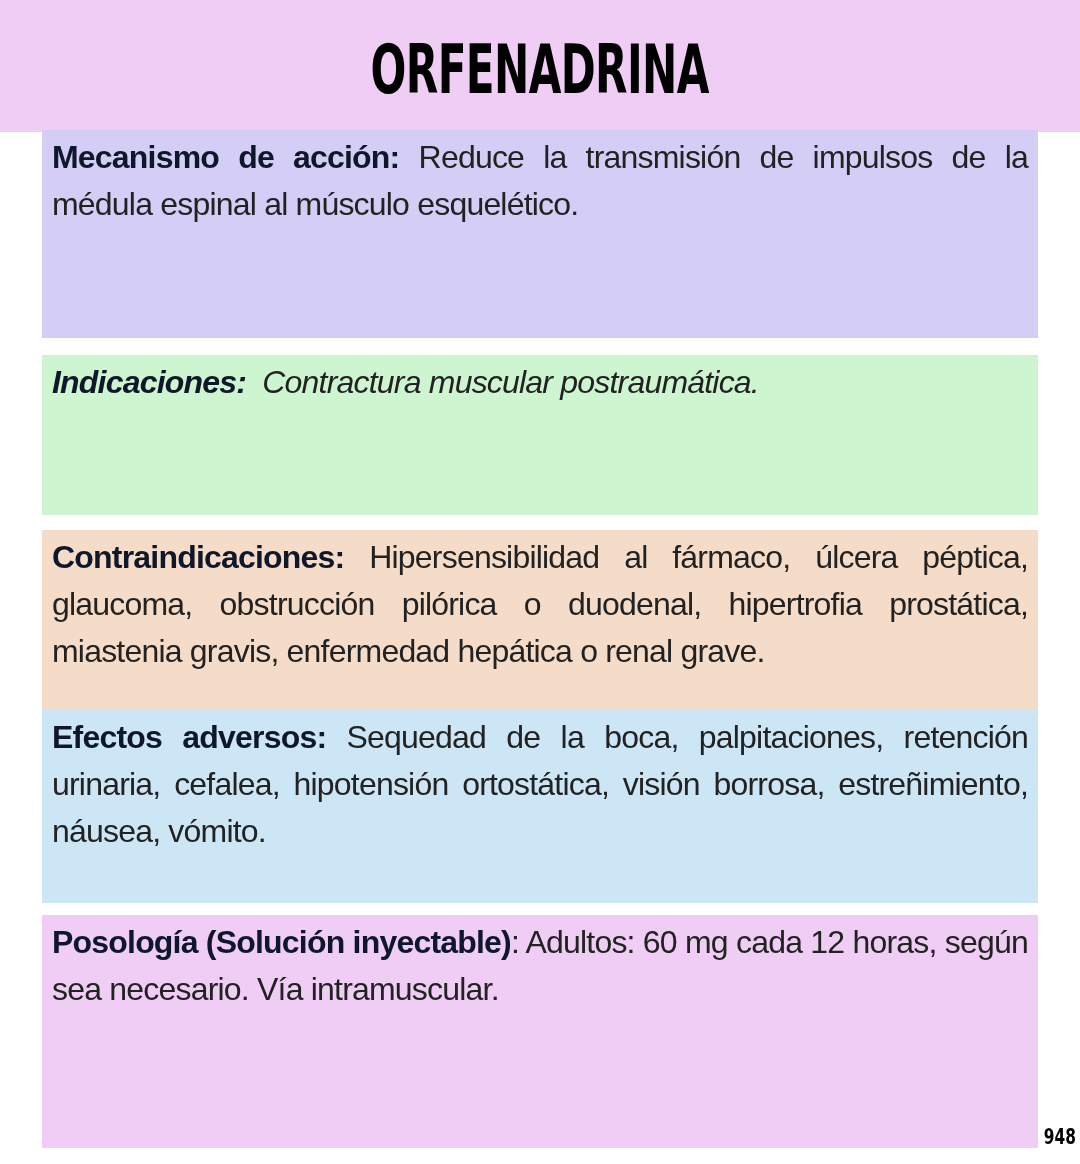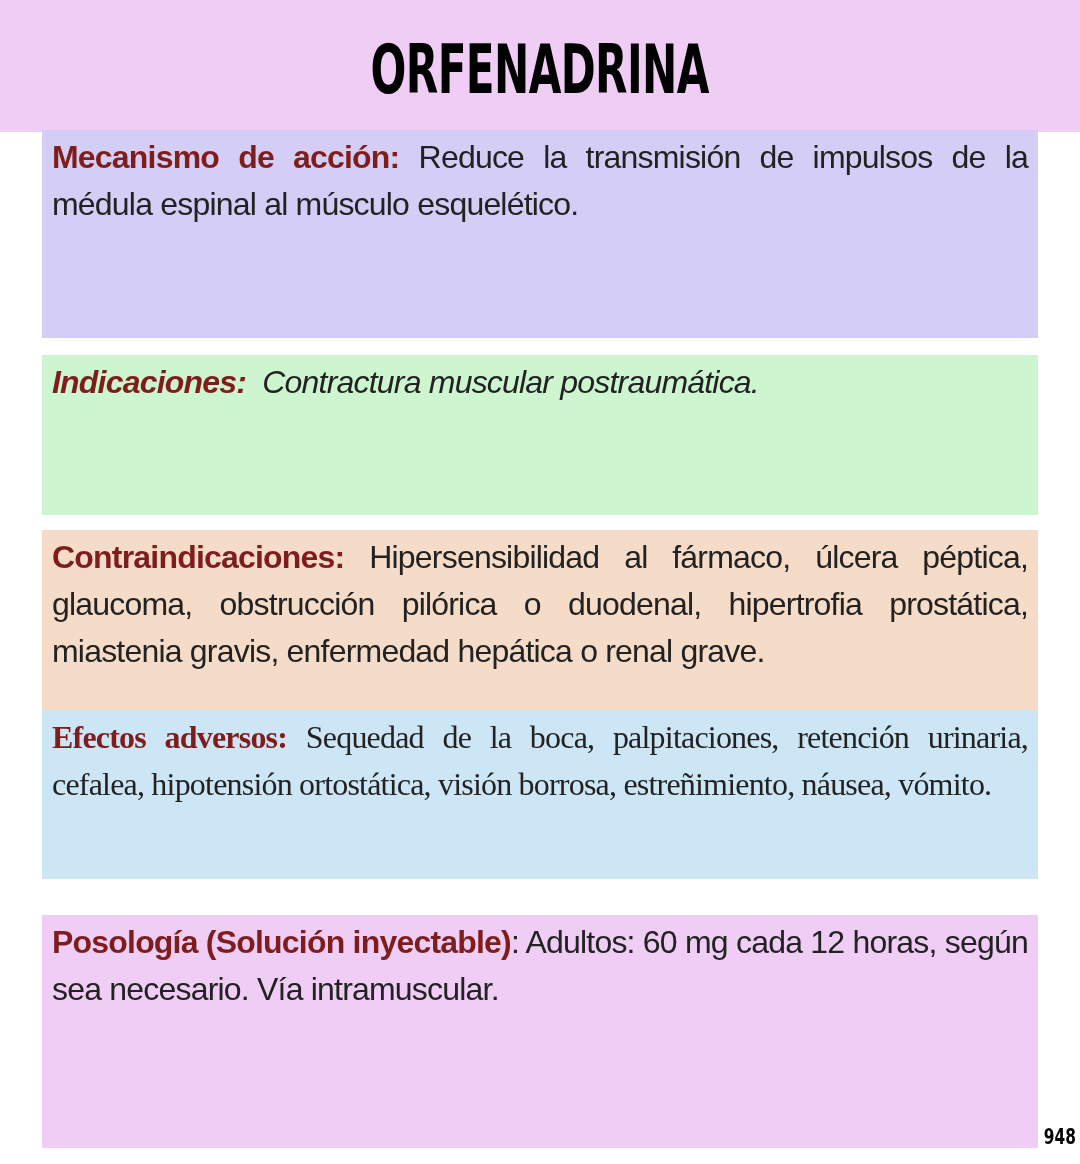--- a/index.html
+++ b/index.html
@@ -5,21 +5,21 @@
   html, body { margin: 0; padding: 0; }
   body { width: 1080px; height: 1164px; background: #ffffff; position: relative; overflow: hidden;
          font-family: "Liberation Sans", "DejaVu Sans", sans-serif; color: #1a1a1a; }
   .header { position: absolute; left: 0; top: 0; width: 1080px; height: 132px; background: #efcdf4;
             display: flex; align-items: center; justify-content: center; }
   .title { font-family: "DejaVu Sans", sans-serif; font-weight: bold; font-size: 68px; letter-spacing: -1px;
            color: #000; transform: scaleX(0.62); transform-origin: center; margin-top: 6px; }
   .box { position: absolute; left: 42px; width: 996px; box-sizing: border-box; padding: 4px 10px 0 10px; }
   .box p { margin: 0; font-size: 32px; line-height: 47px; text-align: justify; letter-spacing: -0.8px;
            word-spacing: 0px; }
-  .lbl { font-weight: bold; color: #7f1d1d; }
+  .lbl { font-weight: bold; color: #0f172a; }
   .txt { color: #222; }
   .page-num { position: absolute; right: 4px; top: 1124px; font-family: "DejaVu Sans", sans-serif; font-weight: bold;
               font-size: 22px; color: #000; transform: scaleX(0.7); transform-origin: right; }
 </style>
 </head>
 <body>
 
 <div class="header">
   <div class="title">ORFENADRINA</div>
 </div>
@@ -29,21 +29,21 @@
 </div>
 
 <div class="box" style="top:355px;height:160px;background:#cdf5d0;font-style:italic;">
   <p><span class="lbl">Indicaciones:</span>&nbsp; <span class="txt">Contractura muscular postraumática.</span></p>
 </div>
 
 <div class="box" style="top:530px;height:208px;background:#f5dcc8;">
   <p><span class="lbl">Contraindicaciones:</span> <span class="txt">Hipersensibilidad al fármaco, úlcera péptica, glaucoma, obstrucción pilórica o duodenal, hipertrofia prostática, miastenia gravis, enfermedad hepática o renal grave.</span></p>
 </div>
 
-<div class="box" style="top:710px;height:169px;background:#cde6f5;font-family:Liberation Serif, serif;">
+<div class="box" style="top:710px;height:193px;background:#cde6f5;">
   <p><span class="lbl">Efectos adversos:</span> <span class="txt">Sequedad de la boca, palpitaciones, retención urinaria, cefalea, hipotensión ortostática, visión borrosa, estreñimiento, náusea, vómito.</span></p>
 </div>
 
 <div class="box" style="top:915px;height:233px;background:#efcdf4;">
   <p><span class="lbl">Posología (Solución inyectable)</span><span class="txt">: Adultos: 60 mg cada 12 horas, según sea necesario. Vía intramuscular.</span></p>
 </div>
 
 <div class="page-num">948</div>
 
 </body></html>

